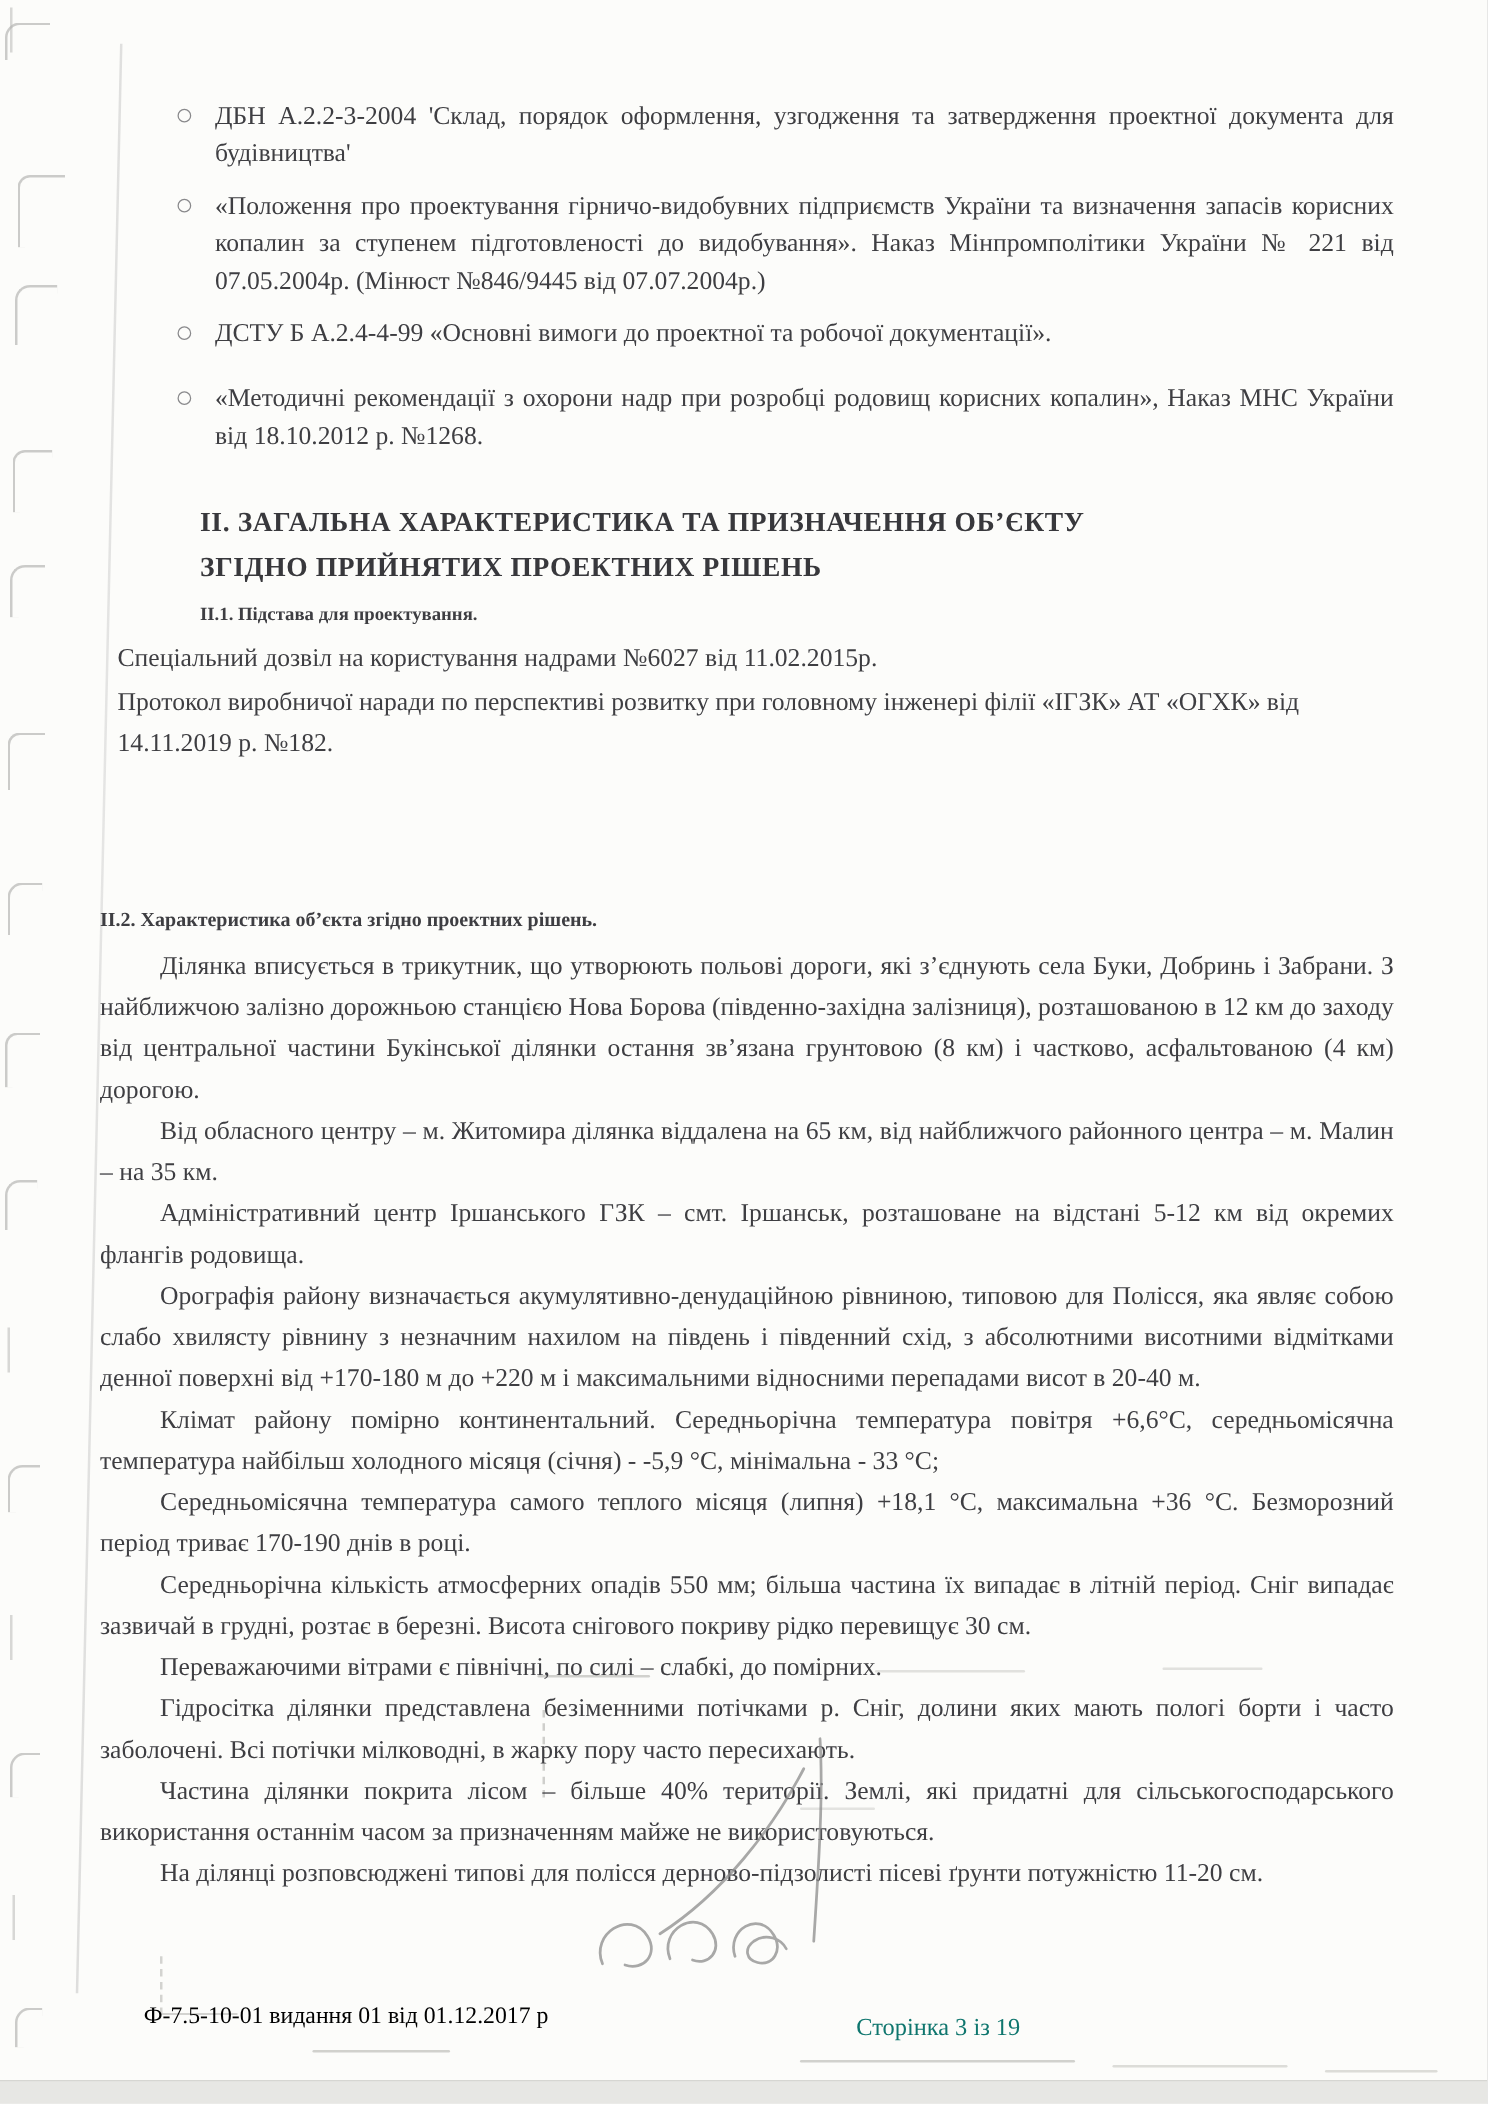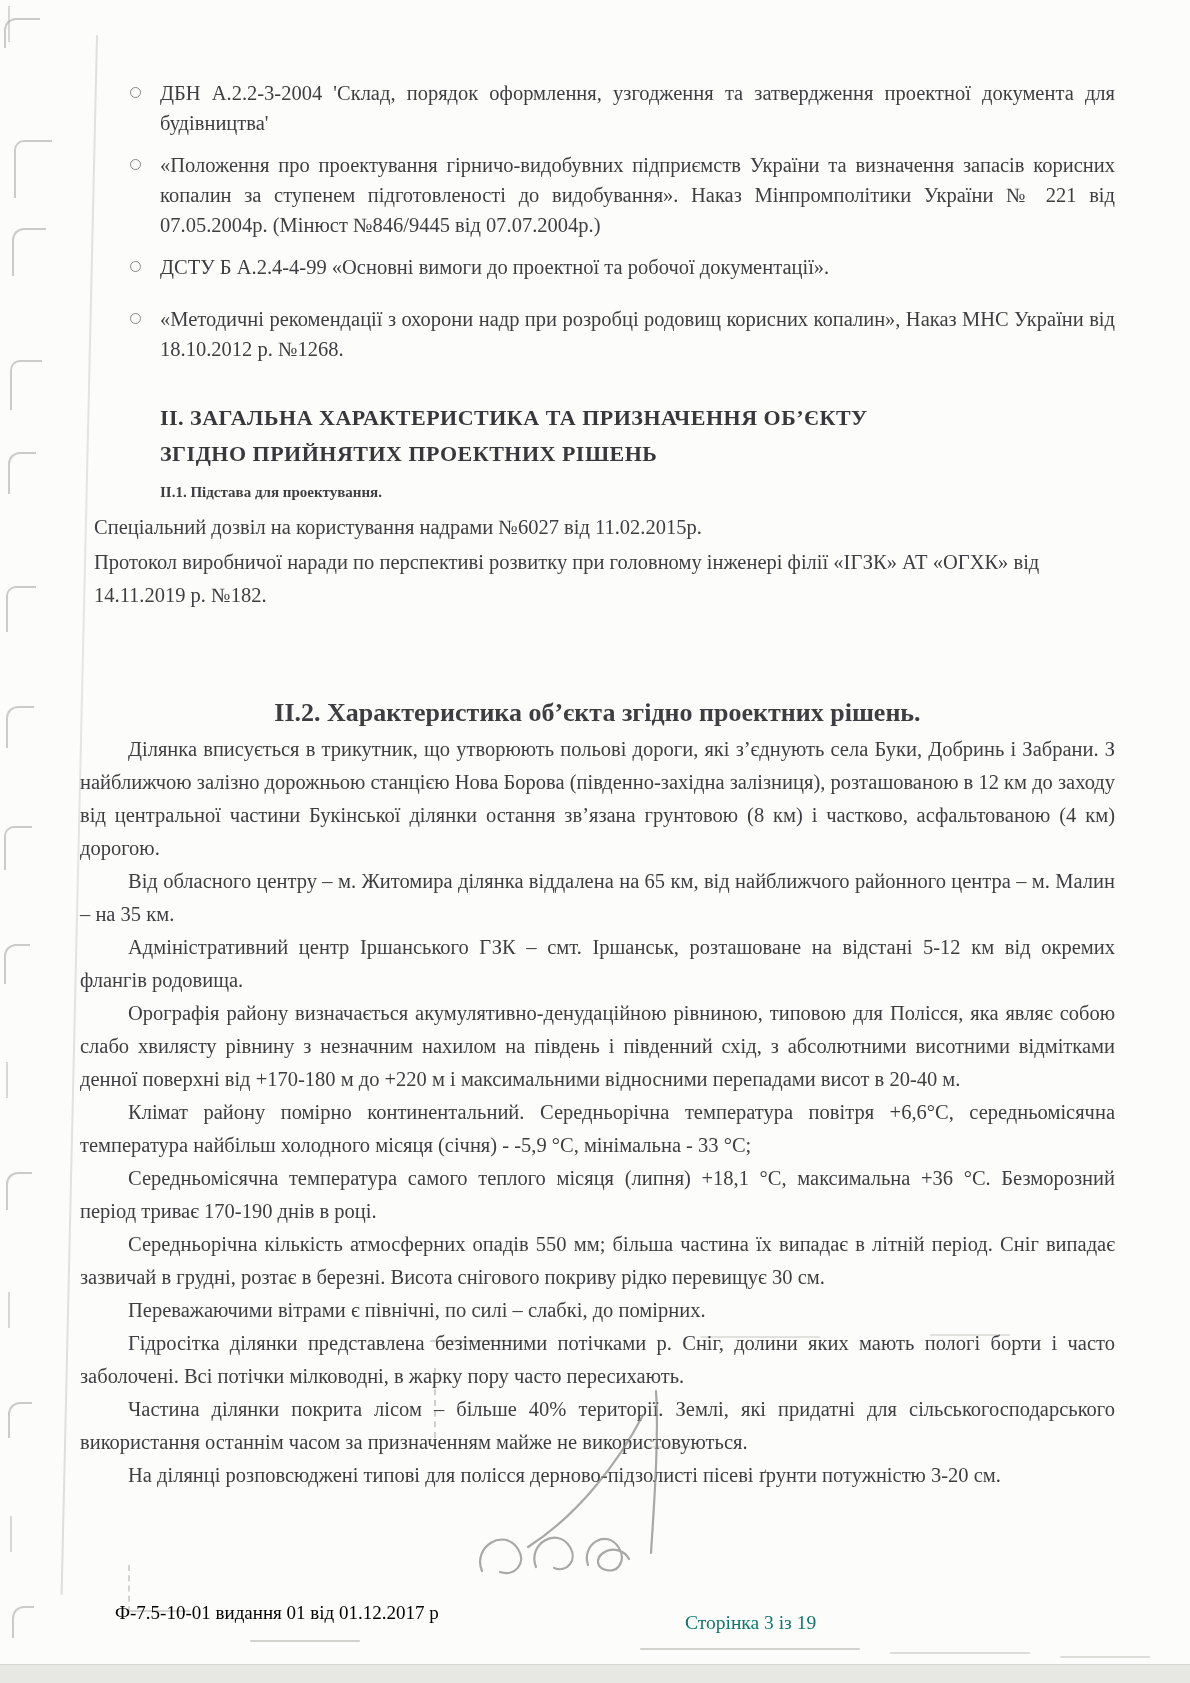--- a/index.html
+++ b/index.html
@@ -36,35 +36,35 @@
     border-left:2px dashed #b9b9b5;border-bottom:2px solid #b9b9b5;opacity:.6;
   }
   
   .content{
     position:absolute;left:80px;top:70px;width:1035px;
     font-size:20.5px;line-height:33px;
     text-align:justify;
     filter:blur(.22px);
   }
   .ref-list{list-style:none;margin:8px 0 0 0;padding:0 0 0 80px;line-height:30px;}
-  .ref-item{position:relative;margin-bottom:12px;}
+  .ref-item{position:relative;margin-bottom:12px;margin-left:12px;}
   .ref-item .bullet{
     position:absolute;left:-30px;top:9px;width:9px;height:9px;
     border:1.5px solid #6b6b6f;border-radius:50%;opacity:.8;
   }
   .ref-item.gap-before{margin-top:22px;}
   .h-main{
     font-weight:bold;font-size:22px;line-height:36px;color:#38383c;
     margin:36px 0 0 80px;letter-spacing:.5px;text-align:left;
   }
   .h-sub{font-weight:bold;font-size:15px;margin:4px 0 0 80px;text-align:left;}
   .plain-par{margin:2px 0 0 14px;text-align:left;}
   .h-center{
-    font-weight:bold;font-size:26px;text-align:center;
-    margin:84px 0 4px 0;
+    font-weight:bold;font-size:16px;
+    margin:108px 0 4px 0;
   }
   .body-par{margin:0;text-indent:48px;}
   .footer-form{
     position:absolute;left:115px;top:1602px;
     font-size:19px;color:#000000;filter:blur(.25px);
   }
   .footer-page{
     position:absolute;left:685px;top:1612px;
     font-size:19.5px;color:#0f766e;filter:blur(.25px);
   }
@@ -140,21 +140,21 @@
     <p class="body-par">Ділянка вписується в трикутник, що утворюють польові дороги, які з’єднують села Буки, Добринь і Забрани. З найближчою залізно дорожньою станцією Нова Борова (південно-західна залізниця), розташованою в 12 км до заходу від центральної частини Букінської ділянки остання зв’язана грунтовою (8 км) і частково, асфальтованою (4 км) дорогою.</p>
     <p class="body-par">Від обласного центру – м. Житомира ділянка віддалена на 65 км, від найближчого районного центра – м. Малин – на 35 км.</p>
     <p class="body-par">Адміністративний центр Іршанського ГЗК – смт. Іршанськ, розташоване на відстані 5-12 км від окремих флангів родовища.</p>
     <p class="body-par">Орографія району визначається акумулятивно-денудаційною рівниною, типовою для Полісся, яка являє собою слабо хвилясту рівнину з незначним нахилом на південь і південний схід, з абсолютними висотними відмітками денної поверхні від +170-180 м до +220 м і максимальними відносними перепадами висот в 20-40 м.</p>
     <p class="body-par">Клімат району помірно континентальний. Середньорічна температура повітря +6,6°С, середньомісячна температура найбільш холодного місяця (січня) - -5,9 °С, мінімальна - 33 °С;</p>
     <p class="body-par">Середньомісячна температура самого теплого місяця (липня) +18,1 °С, максимальна +36 °С. Безморозний період триває 170-190 днів в році.</p>
     <p class="body-par">Середньорічна кількість атмосферних опадів 550 мм; більша частина їх випадає в літній період. Сніг випадає зазвичай в грудні, розтає в березні. Висота снігового покриву рідко перевищує 30 см.</p>
     <p class="body-par">Переважаючими вітрами є північні, по силі – слабкі, до помірних.</p>
     <p class="body-par">Гідросітка ділянки представлена безіменними потічками р. Сніг,  долини яких мають пологі борти і часто заболочені. Всі потічки мілководні, в жарку пору часто пересихають.</p>
     <p class="body-par">Частина ділянки покрита лісом – більше 40% території. Землі, які придатні для сільськогосподарського використання останнім часом за призначенням майже не використовуються.</p>
-    <p class="body-par">На ділянці розповсюджені типові для полісся дерново-підзолисті пісеві ґрунти потужністю 3-20 см.</p>
+    <p class="body-par">На ділянці розповсюджені типові для полісся дерново-підзолисті пісеві ґрунти потужністю 11-20 см.</p>
   </div>
 
   <svg class="signature" width="240" height="205" viewBox="0 0 240 205">
     <g fill="none" stroke="#8c8c8c" stroke-width="2.2" stroke-linecap="round">
       <path d="M 186 6 C 189 55, 184 120, 181 168"></path>
       <path d="M 173 30 C 148 78, 108 130, 58 162"></path>
       <path d="M 12 186 c -10 -24, 22 -44, 36 -22 c 9 14, -3 28, -18 23"></path>
       <path d="M 66 182 c -9 -23, 21 -41, 34 -20 c 8 13, -3 26, -16 21"></path>
       <path d="M 118 180 c -7 -21, 19 -37, 31 -17 c 7 12, 0 25, -13 22 c -9 -2, -11 -11, -3 -17 c 10 -7, 22 -2, 26 6"></path>
     </g>

